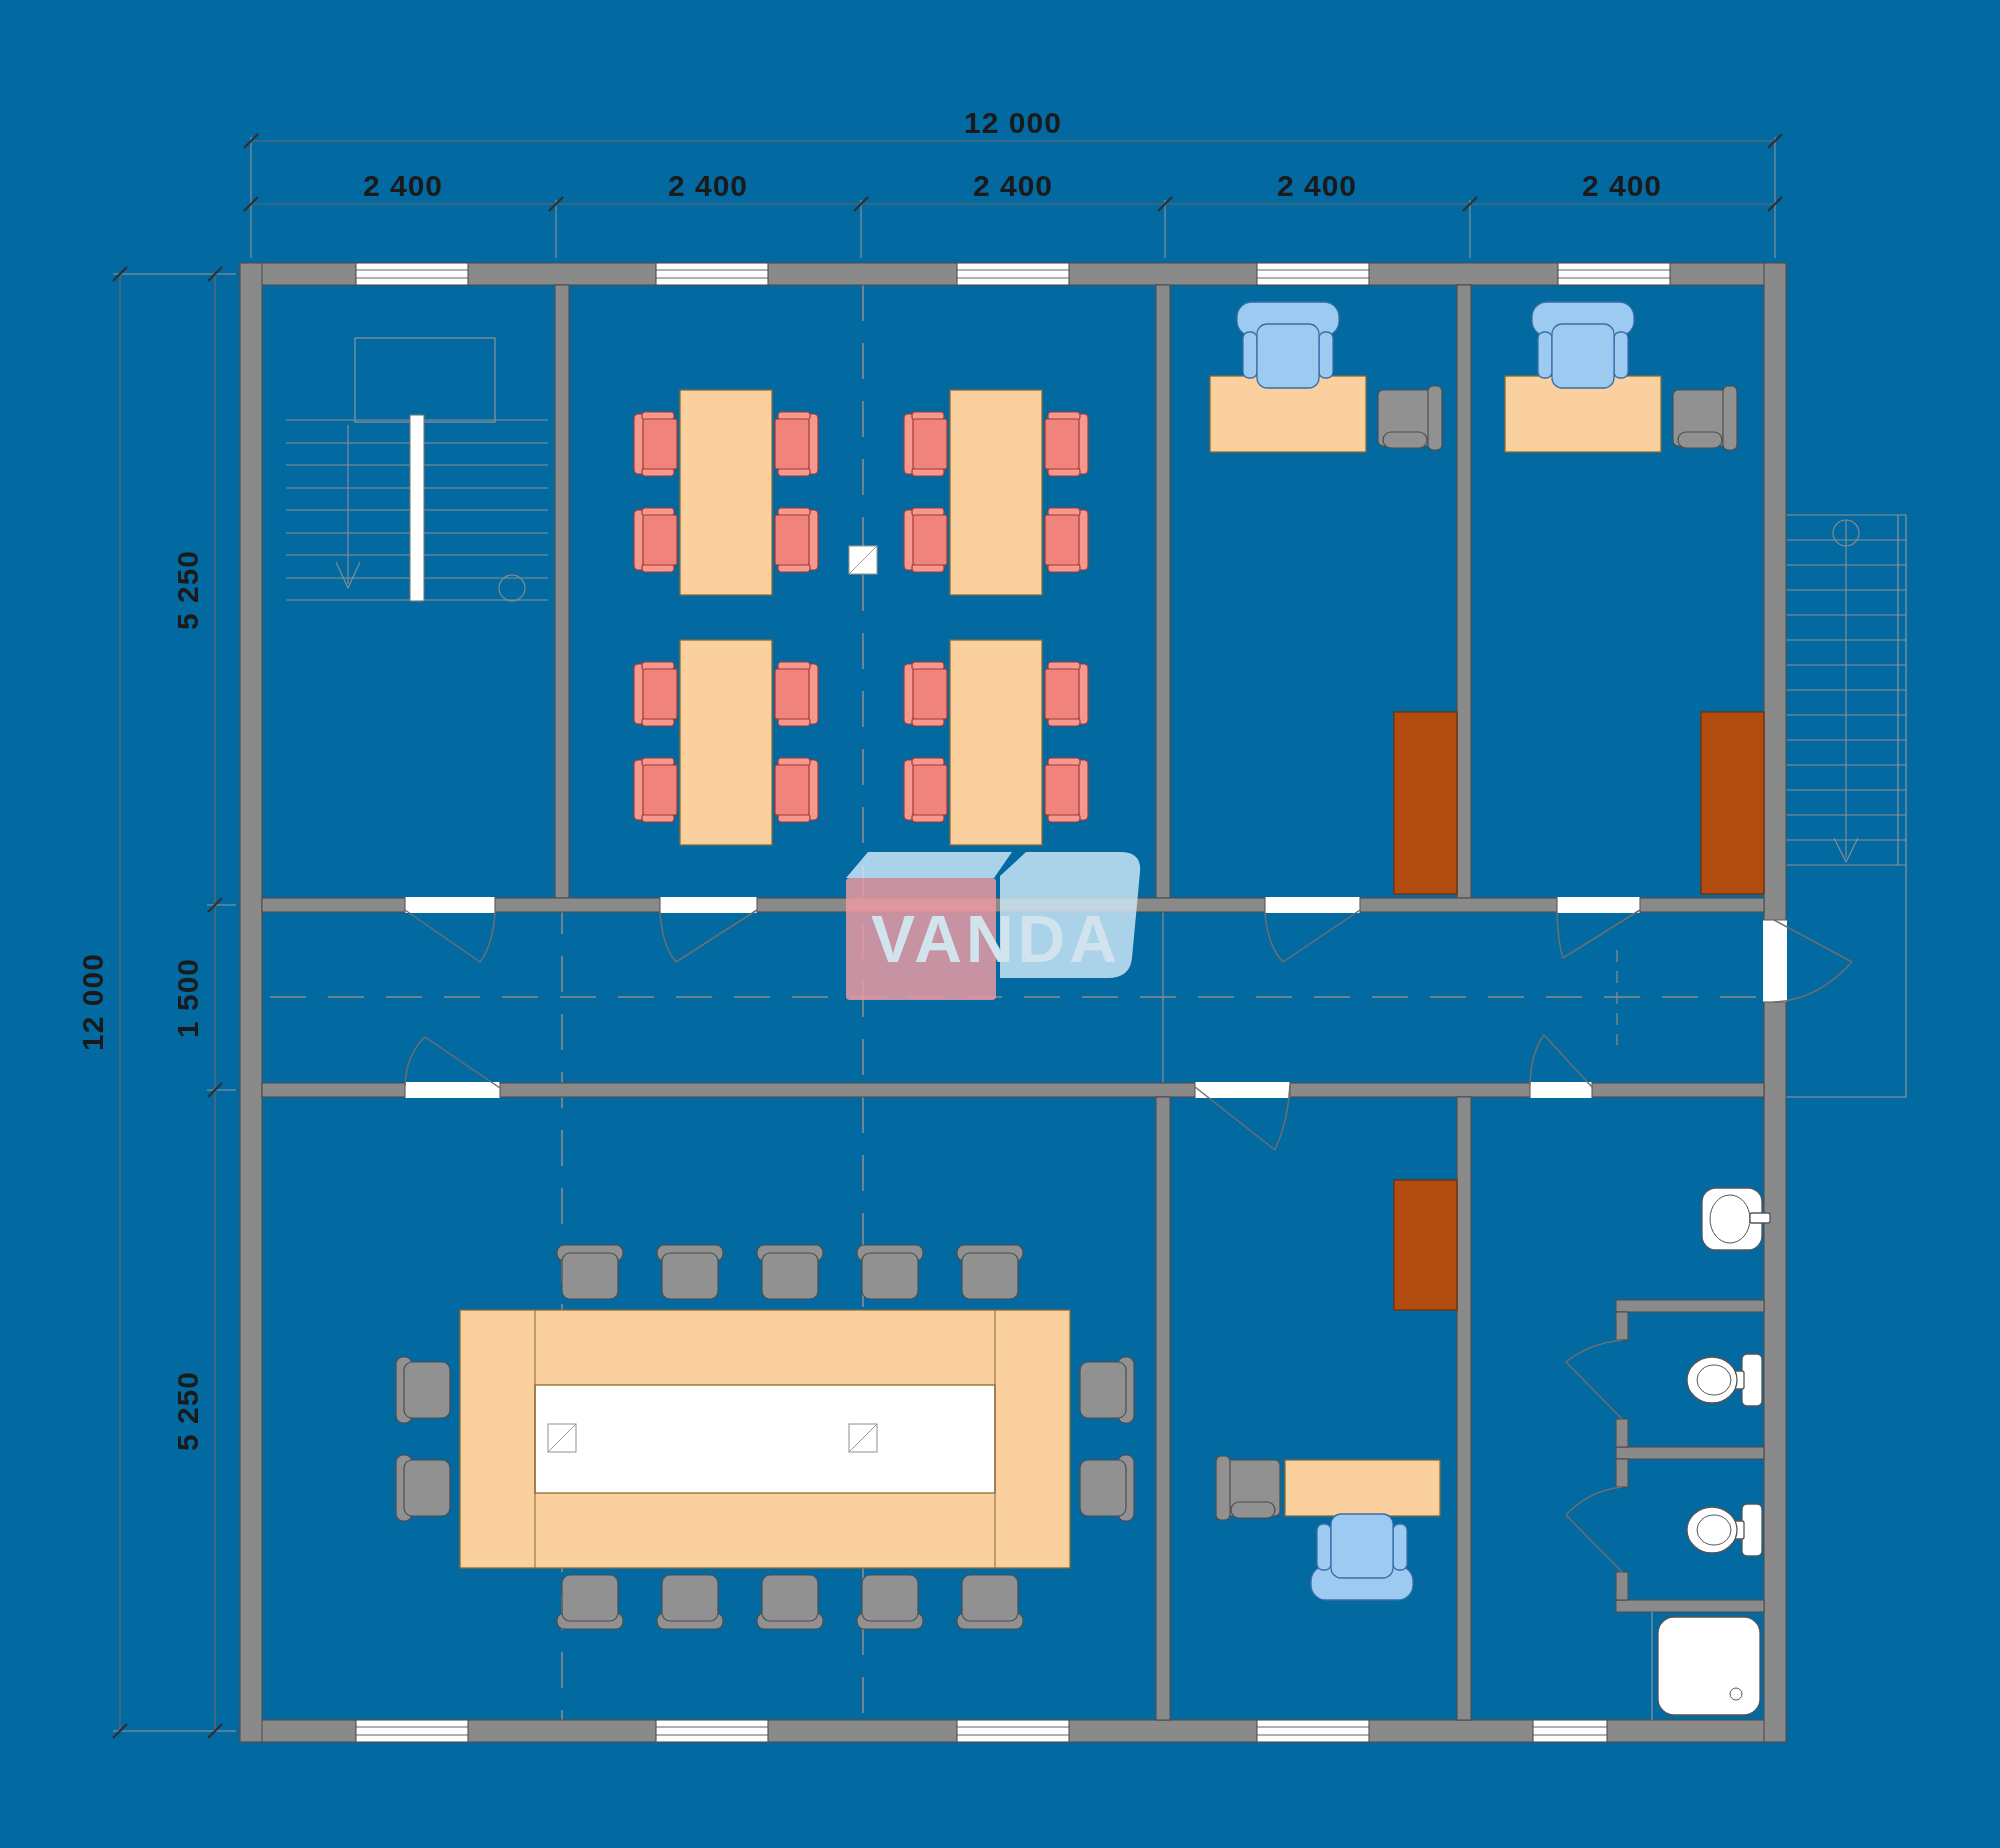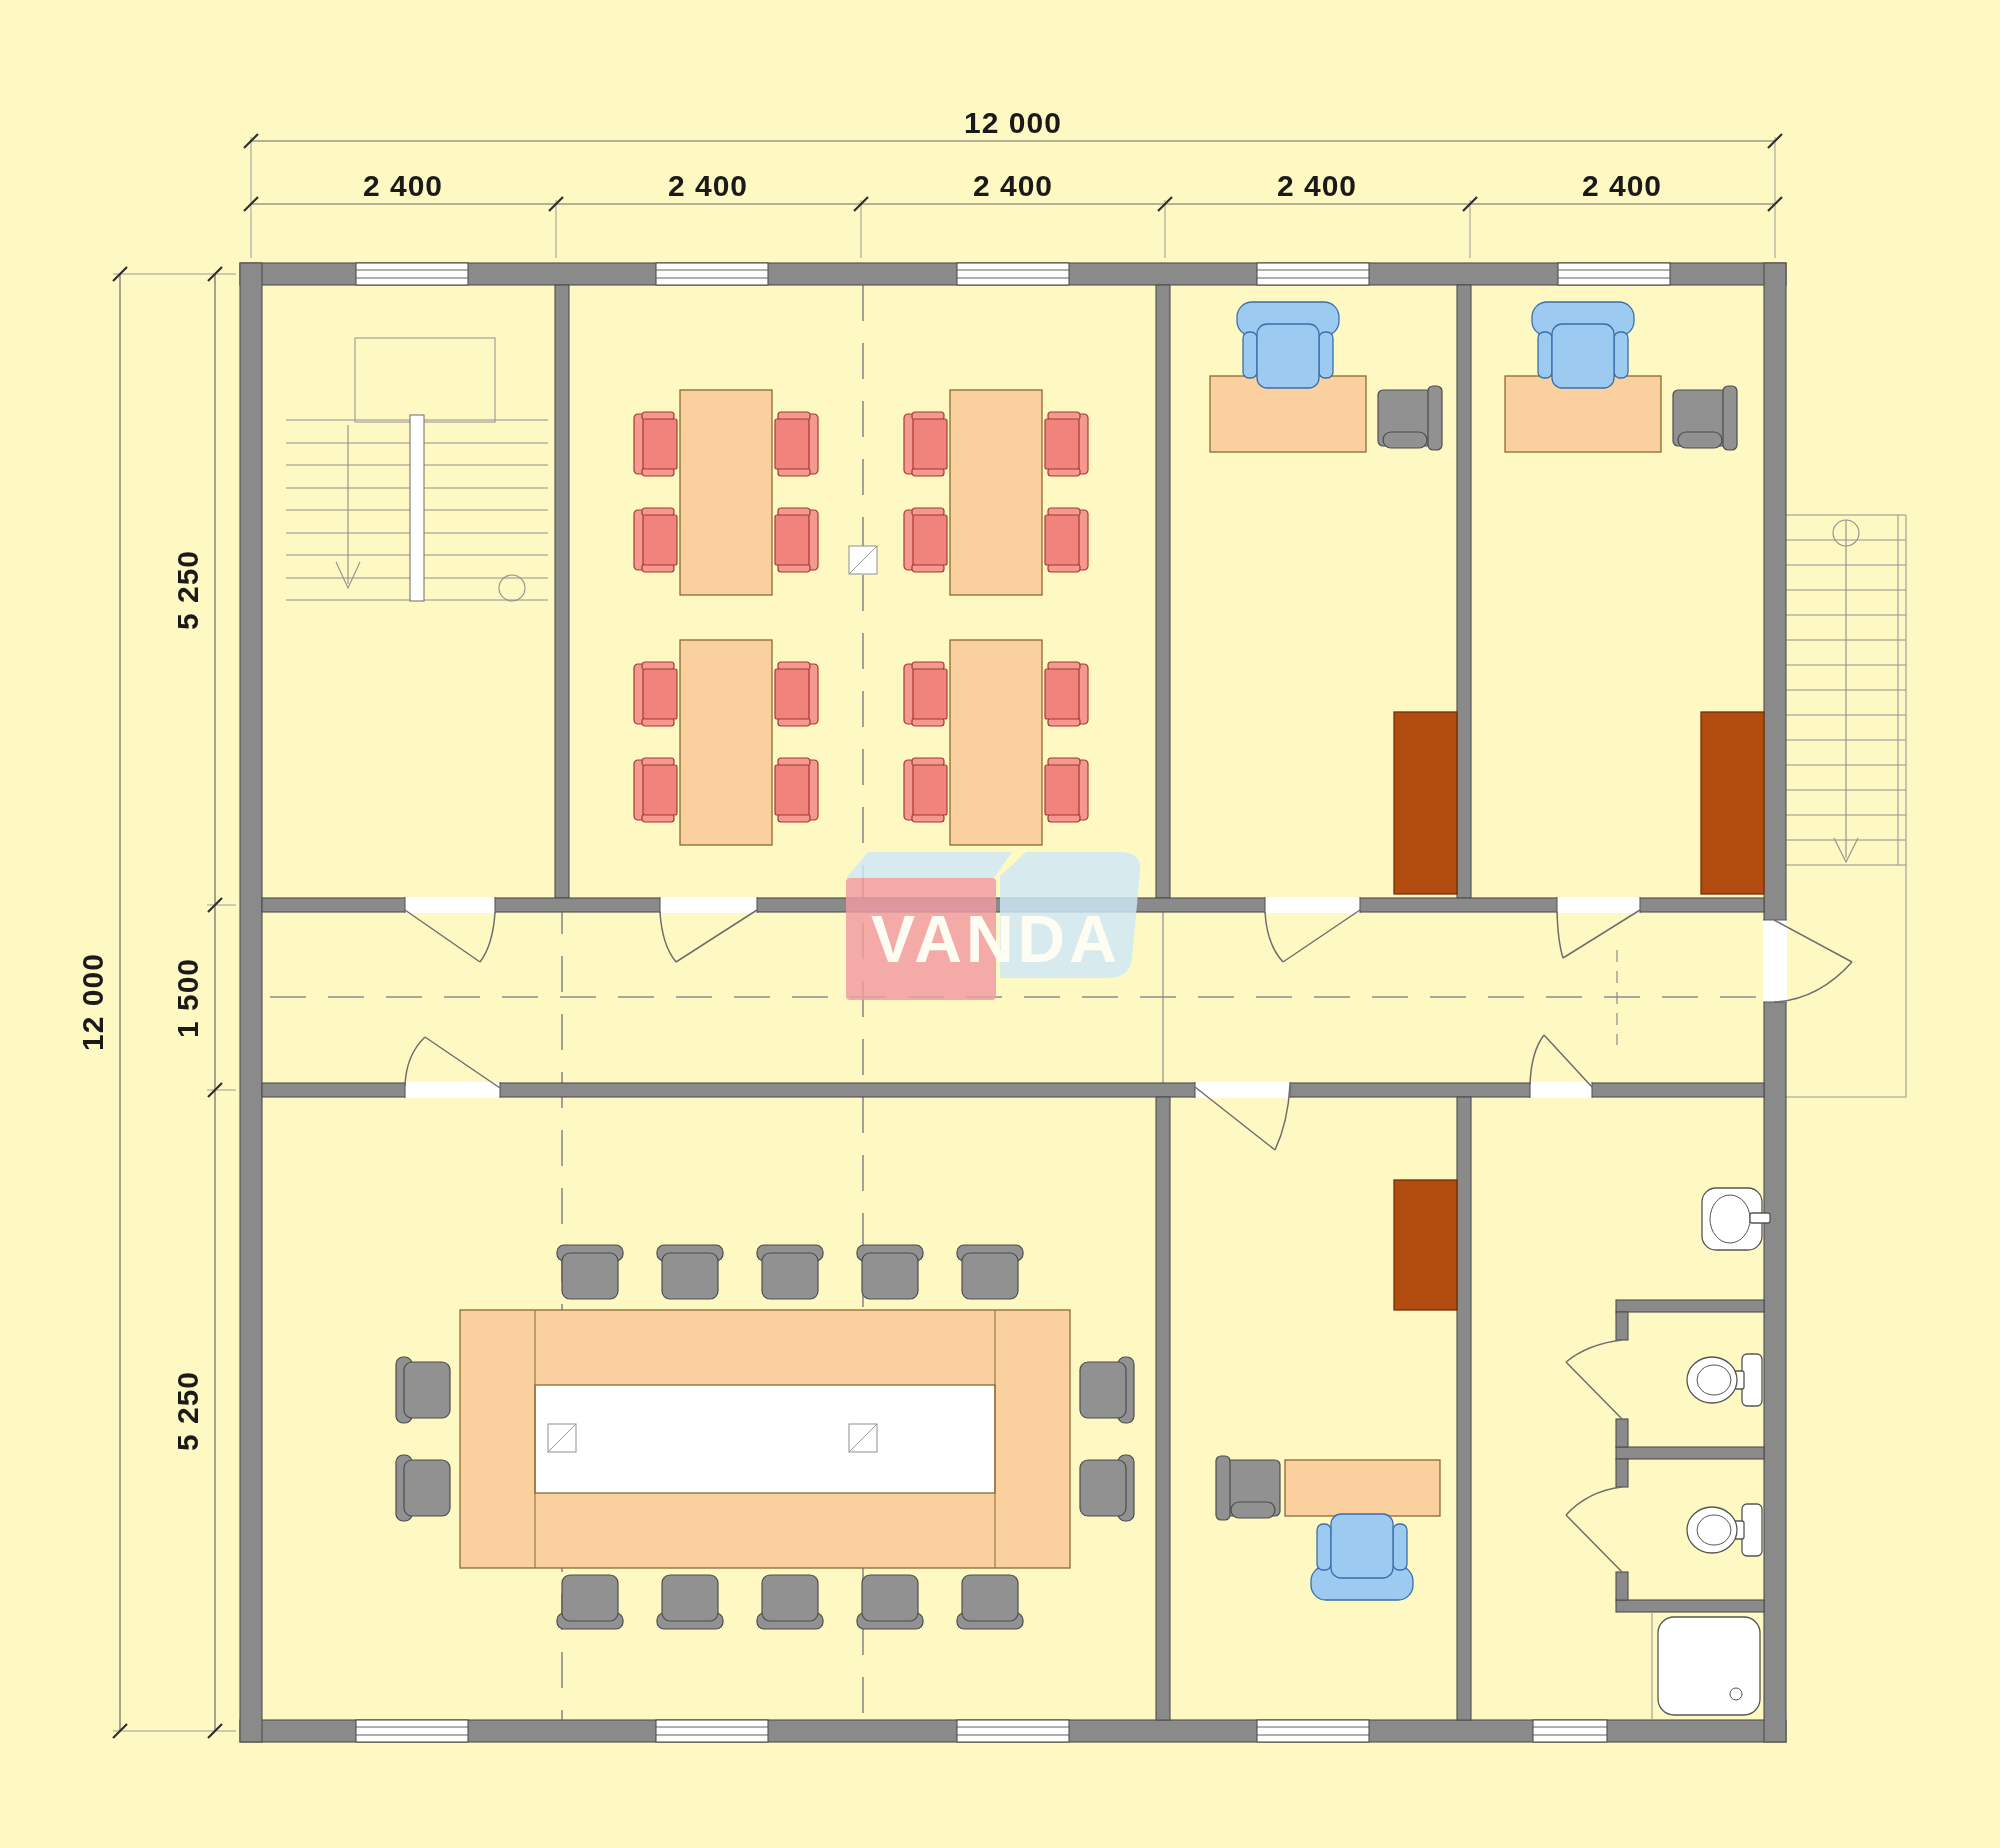--- a/index.html
+++ b/index.html
@@ -1,16 +1,16 @@
 <!DOCTYPE html>
 <html><head>
 <meta charset="utf-8">
 <style>
   html,body { margin:0; padding:0; background:#fff; }
-  .stage { width:2000px; height:1848px; background:#fef9c3; position:relative; font-family:"Liberation Sans",sans-serif; }
+  .stage { width:2000px; height:1848px; background:#0369a1; position:relative; font-family:"Liberation Sans",sans-serif; }
   svg { display:block; }
   text { font-family:"Liberation Sans",sans-serif; fill:#1a1a1a; }
   .dim-text { font-size:30px; font-weight:600; letter-spacing:1px; }
   .logo-text { font-size:66px; font-weight:800; fill:#ffffff; letter-spacing:4px; }
   .dimln { stroke:#6b6b6b; stroke-width:1.2; fill:none; }
   .tick  { stroke:#2f2f2f; stroke-width:2.2; fill:none; }
   .extln { stroke:#9a9a9a; stroke-width:1; fill:none; }
   .wl    { stroke:#4f4f4f; stroke-width:1.1; }
   .dash  { stroke:#8c8c8c; stroke-width:1.6; fill:none; stroke-dasharray:36 22; }
   .dash-s{ stroke:#8c8c8c; stroke-width:1.2; fill:none; stroke-dasharray:12 9; }

